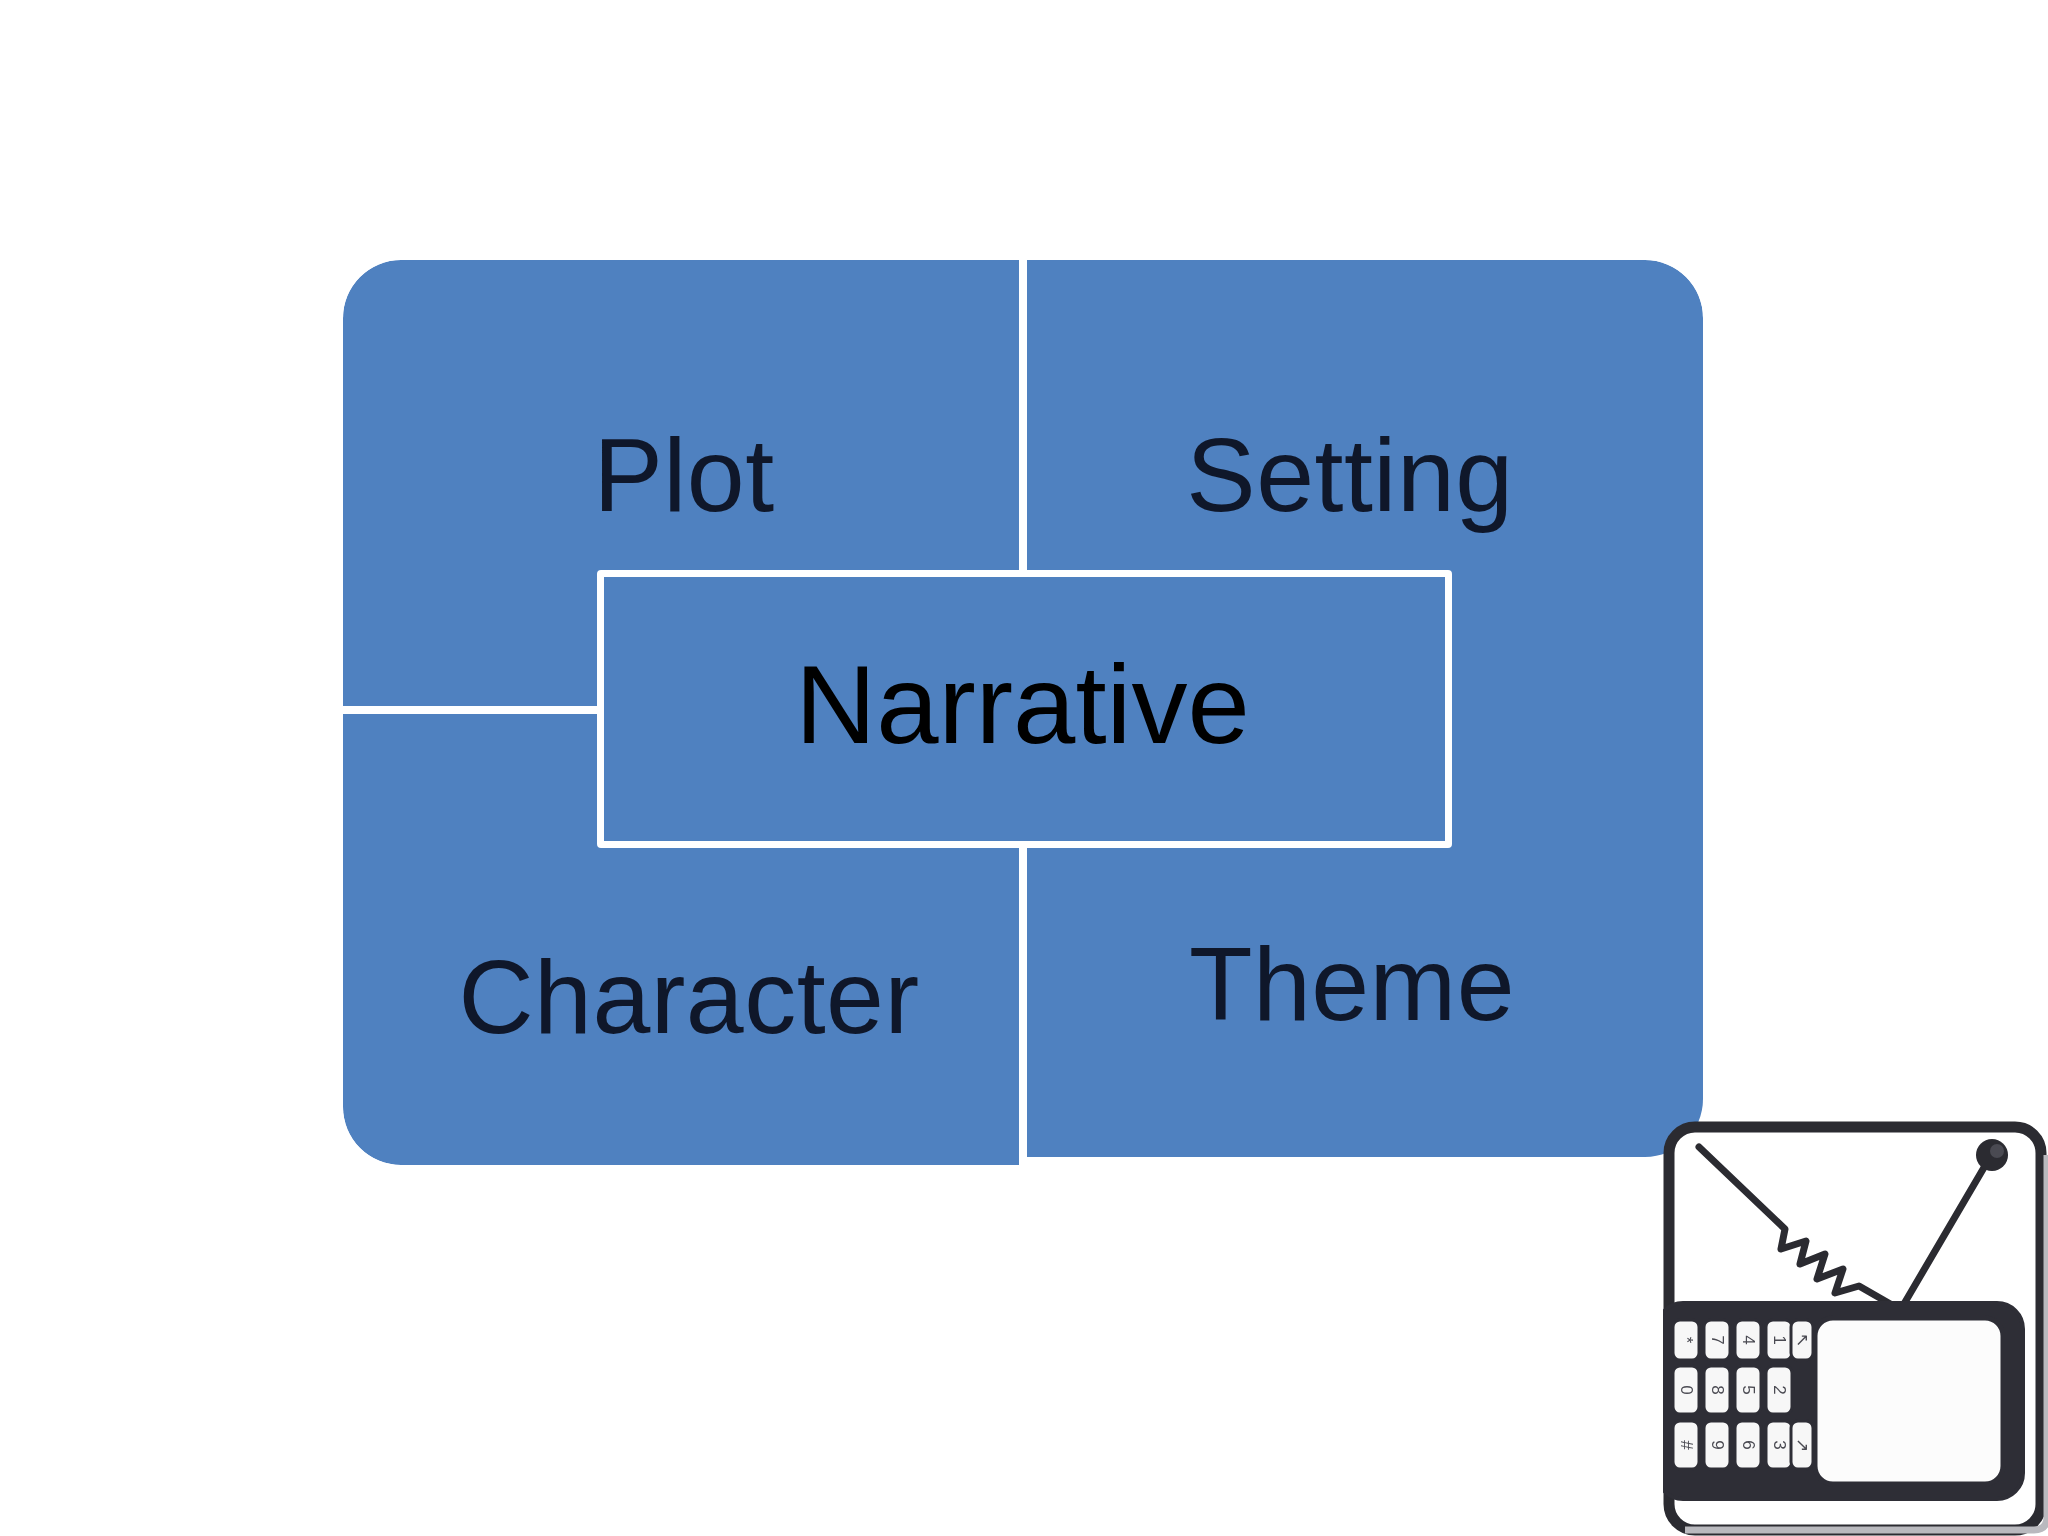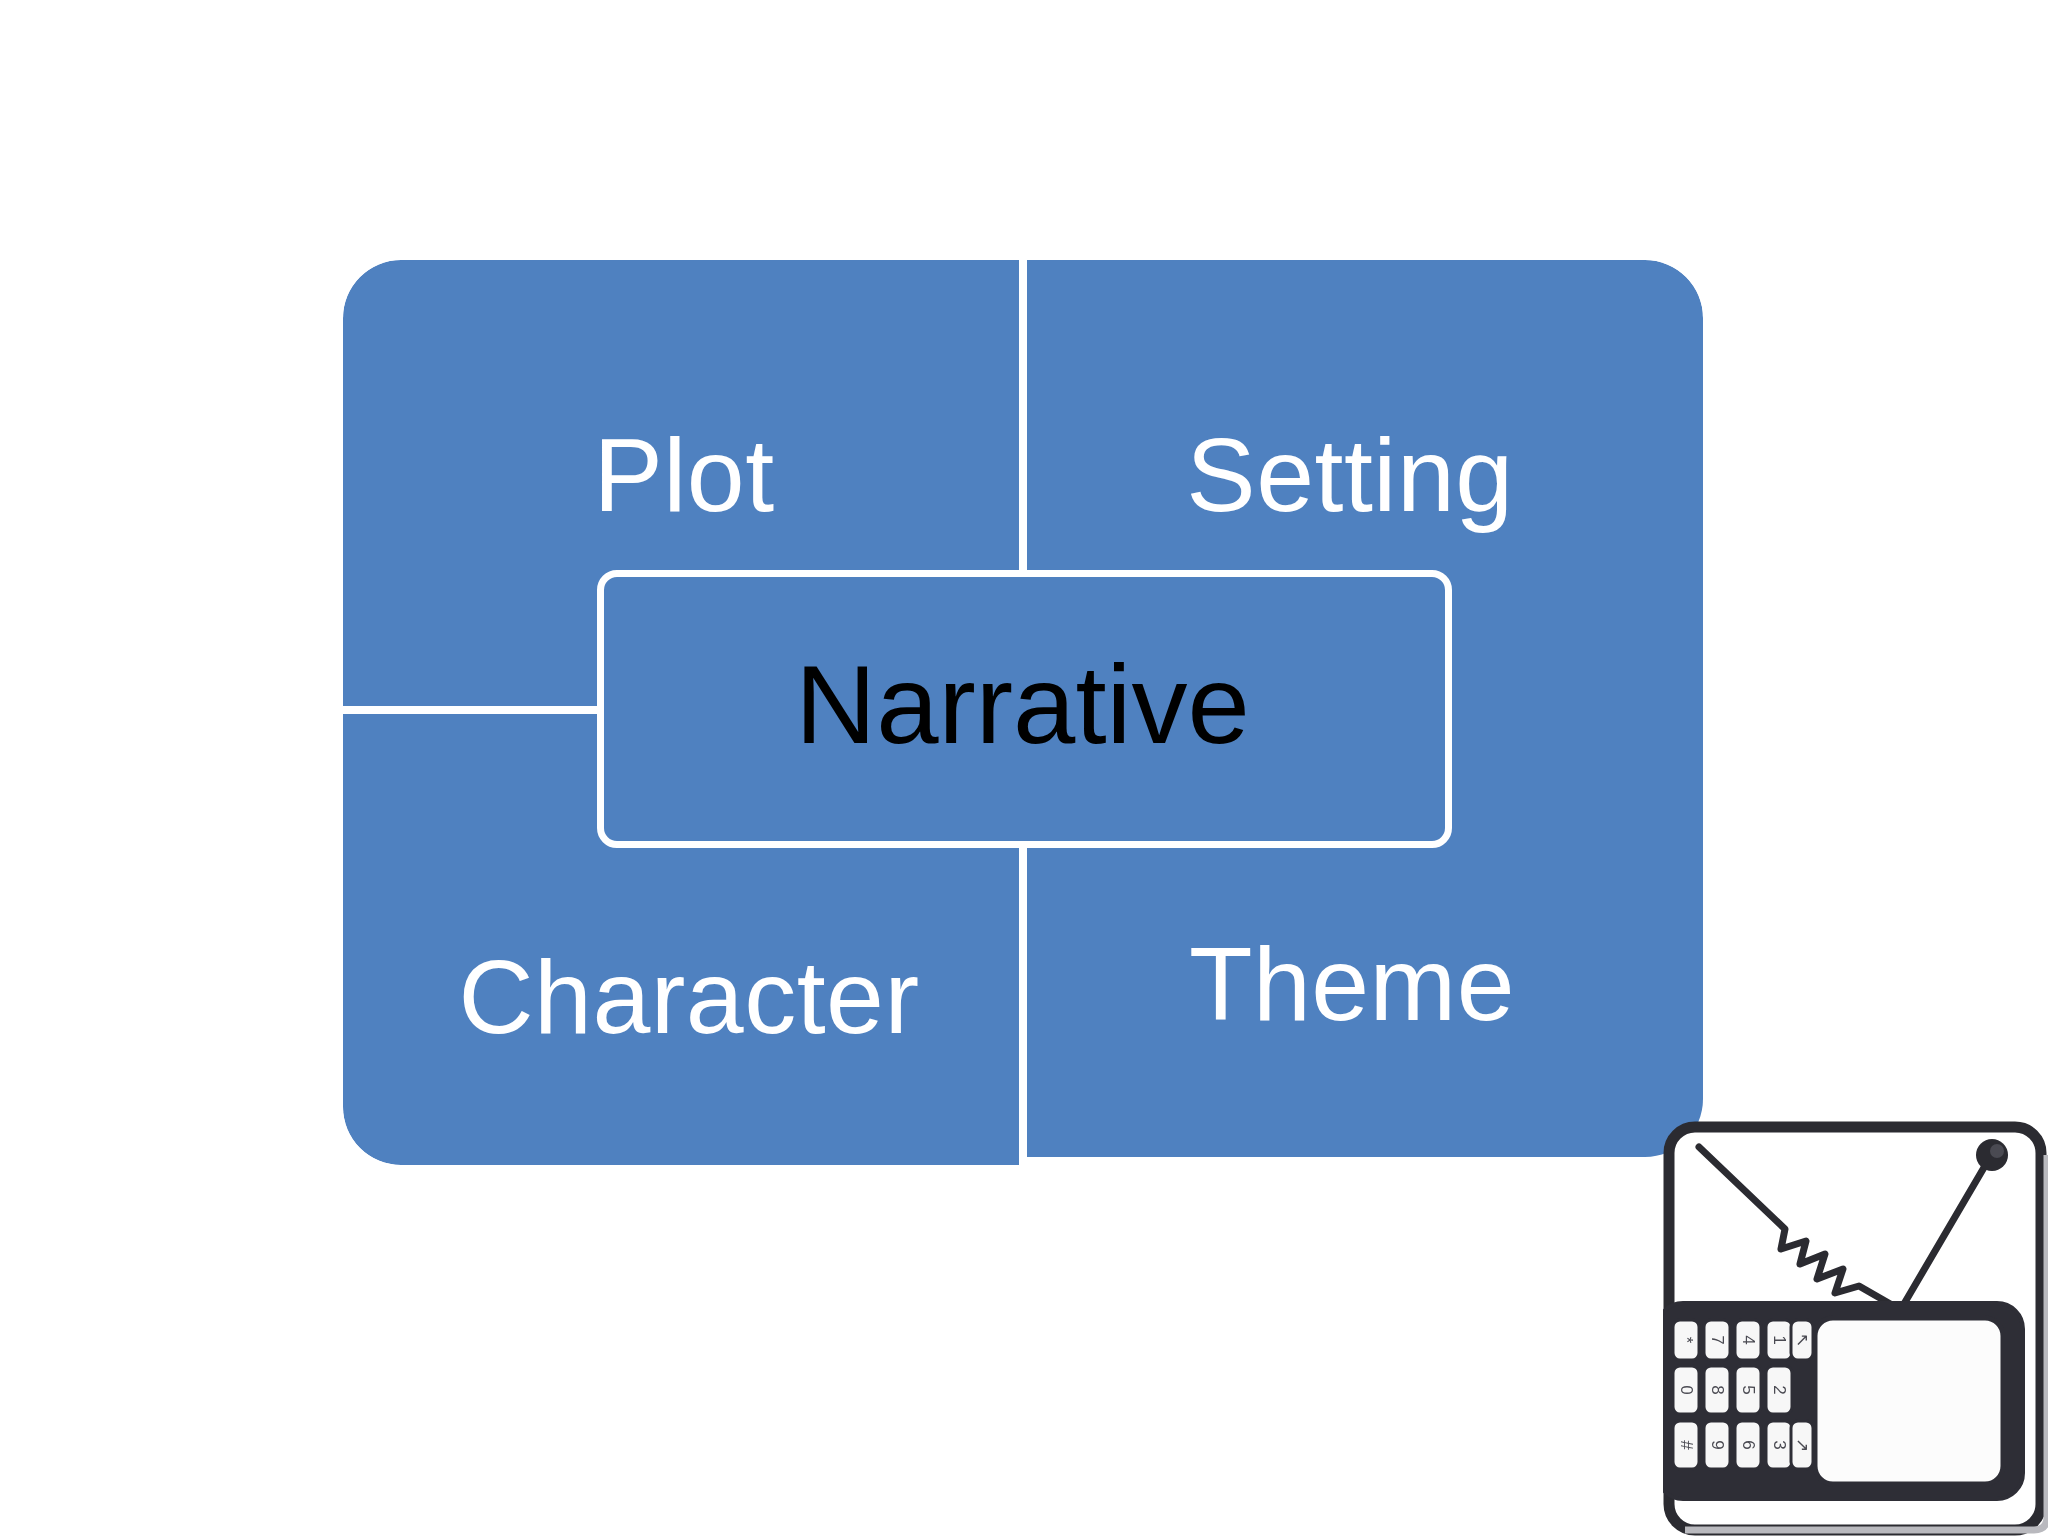--- a/index.html
+++ b/index.html
@@ -37,21 +37,21 @@
   .quadrant {
     position: absolute;
     background: #4F81C0;
     display: flex;
     align-items: center;
     justify-content: center;
     box-sizing: border-box;
   }
 
   .quadrant-label {
-    color: #ffffff;
+    color: #0f172a;
     font-family: "Liberation Sans", sans-serif;
     font-size: 104px;
     font-weight: 400;
     line-height: 1;
     letter-spacing: 0.5px;
     white-space: nowrap;
     user-select: none;
   }
 
   
@@ -97,21 +97,21 @@
   
   #center-node {
     position: absolute;
     left: 597px;
     top: 570px;
     width: 855px;
     height: 278px;
     box-sizing: border-box;
     background: #4F81C0;
     border: 7px solid #ffffff;
-    border-radius: 20px;
+    border-radius: 4px;
     display: flex;
     align-items: center;
     justify-content: center;
   }
   #center-label {
     color: #000000;
     font-family: "Liberation Sans", sans-serif;
     font-size: 112px;
     font-weight: 400;
     line-height: 1;

